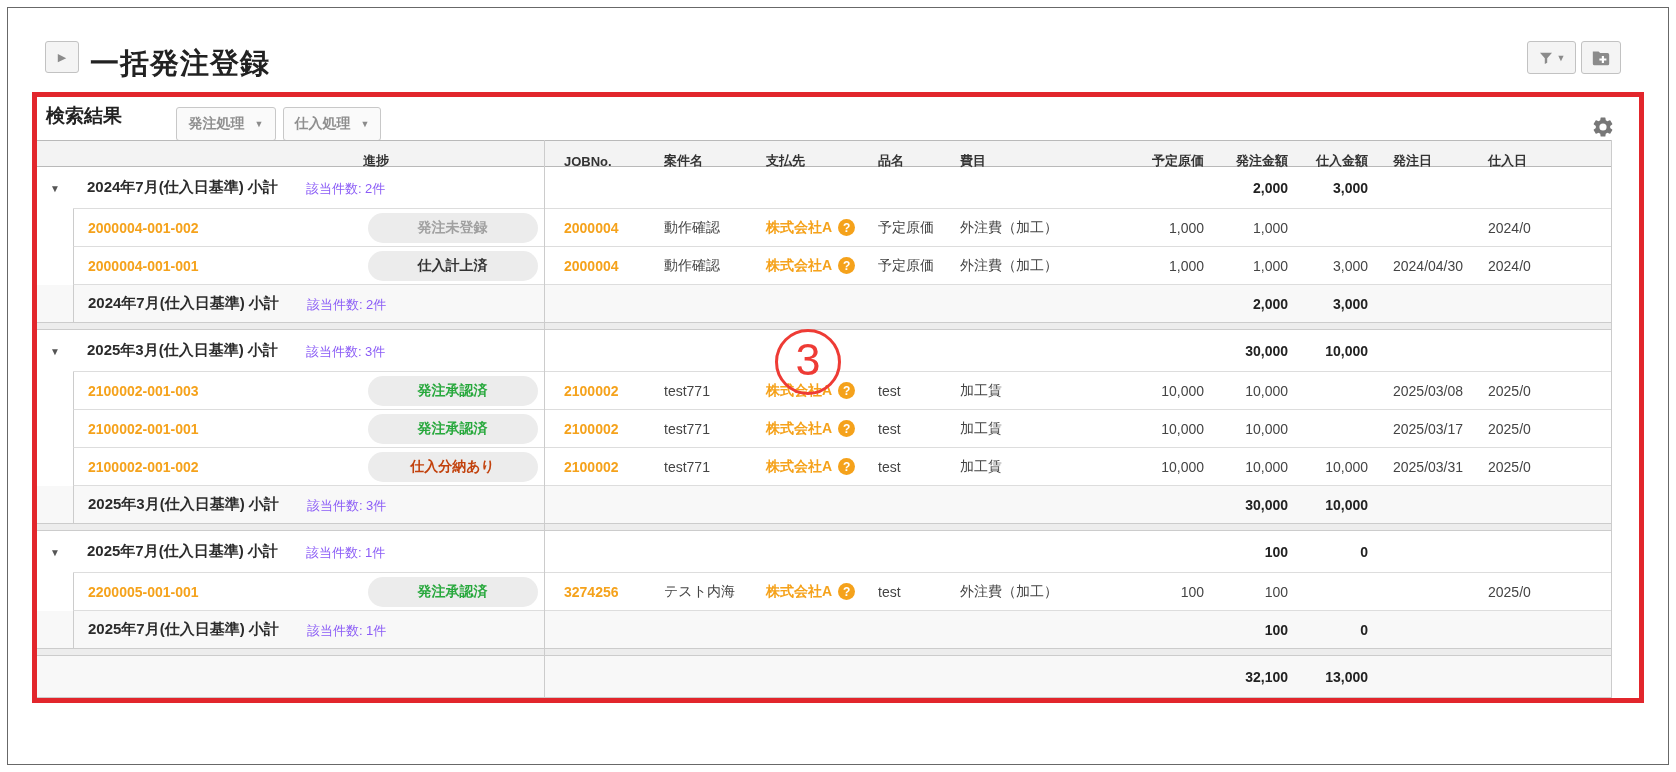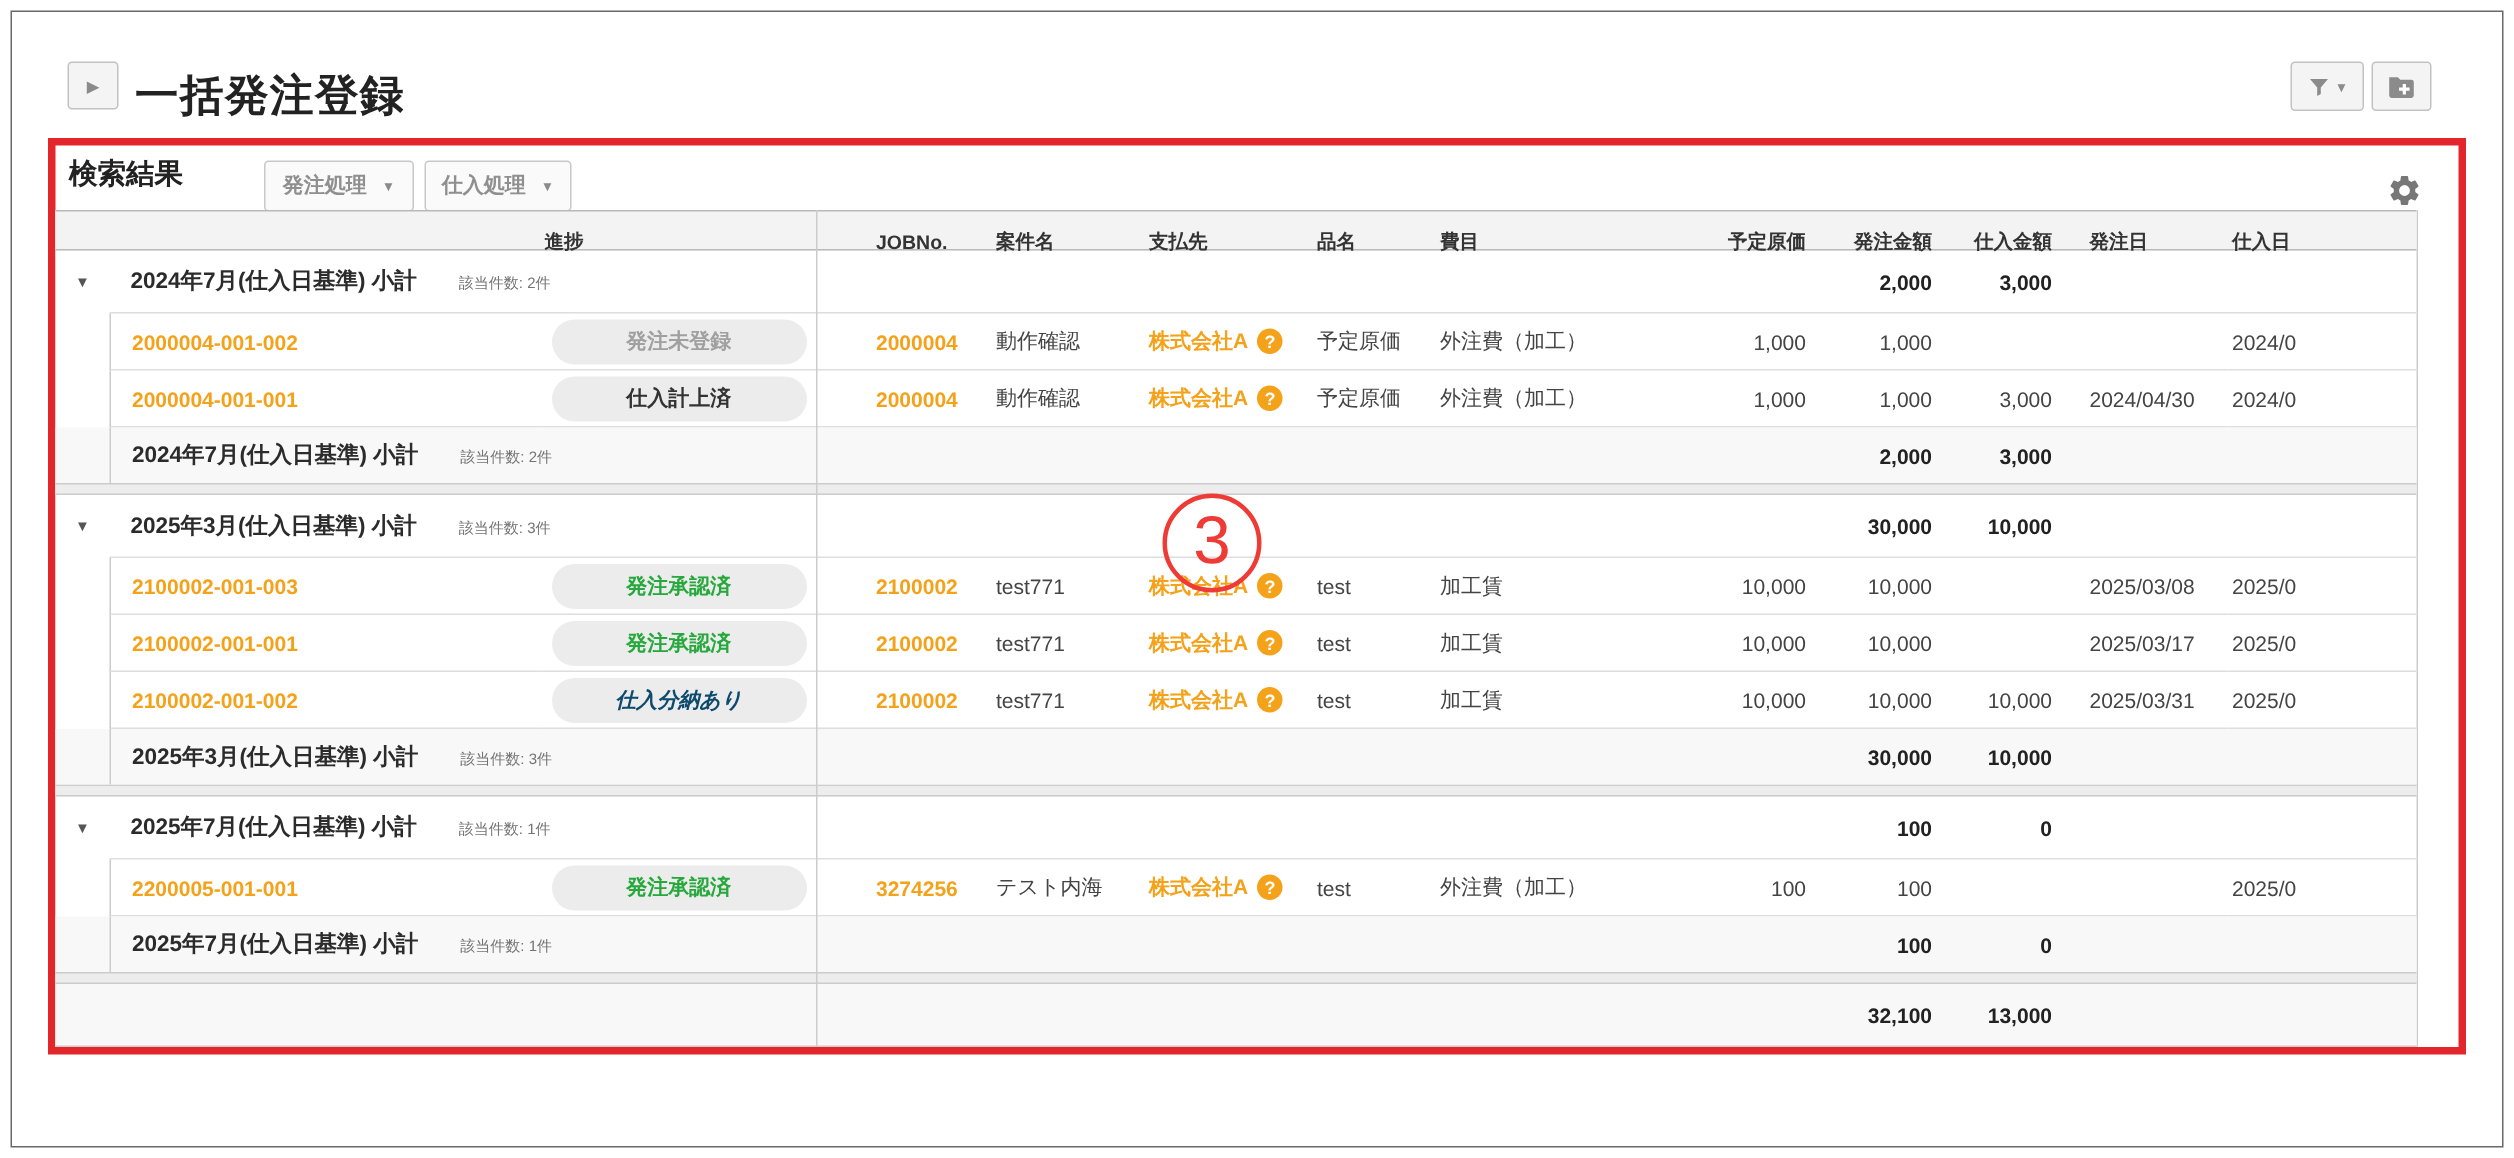--- a/index.html
+++ b/index.html
@@ -36,53 +36,53 @@
   .row { display:grid; position:relative;
     grid-template-columns:36px 288px 183px 112px 102px 112px 82px 132px 128px 84px 80px 109px 126px; }
   .cell { display:flex; align-items:center; font-size:14px; color:#444; white-space:nowrap; overflow:hidden; }
   .num { justify-content:flex-end; padding-right:8px; }
 
   .header-row { height:27px; background:#f3f3f3; border-top:1px solid #b9b9b9; border-bottom:1px solid #b9b9b9; }
   .header-row .cell { font-size:13px; font-weight:bold; color:#333; }
   .c-code { padding-left:14px; }
   .header-row .c-code { padding-left:40px;margin-top:40px; }
   .header-row .c-status { padding-left:2px; }
-  .c-job { padding-left:40px; }
+  .c-job { padding-left:20px; }
   .c-project, .c-payee, .c-item, .c-expense { padding-left:8px; }
   .c-odate { padding-left:17px; }
   .c-pdate { padding-left:3px; }
 
   .group-header { height:42px; }
   .group-header .cell:not(.c-chevron) { border-bottom:1px solid #ddd; }
   .data-row { height:38px; }
   .data-row .cell:not(.c-chevron) { border-bottom:1px solid #ddd; }
   .data-row .c-code, .group-footer .c-grouplabel { border-left:1px solid #ccc; }
   .group-footer { height:37px; background:#f8f8f8; }
   .group-gap { height:8px; background:#ededed; border-top:1px solid #ccc; border-bottom:1px solid #ccc; }
   .grand-row { height:42px; background:#f8f8f8; border-bottom:1px solid #ccc; }
 
   .c-grouplabel { grid-column:2/10; padding-left:14px; display:flex; align-items:center; }
   .group-row .c-order { grid-column:10; } .group-row .c-purchase { grid-column:11; }
   .group-row .c-fill { grid-column:12/14; }
   .glabel { font-size:15px; font-weight:bold; color:#2b2b2b; }
-  .gcount { font-size:10px; color:#737373; margin-left:16px; padding-top:2px;padding-left:12px; }
+  .gcount { font-size:13px; color:#8b5cf6; margin-left:16px; padding-top:2px;padding-left:12px; }
   .strong { font-weight:bold; color:#222; }
 
   .chev { color:#555; font-size:10px; margin-left:13px; cursor:pointer; }
   .link { color:#f5a21b; font-weight:bold; text-decoration:none; cursor:pointer; }
   .payee { color:#f5a21b; font-weight:bold; cursor:pointer; }
   .help { width:17px; height:17px; border-radius:50%; background:#f5a21b; color:#fff; font-size:12px;
     font-weight:bold; display:inline-flex; align-items:center; justify-content:center; margin-left:6px;
     flex:none; cursor:pointer; }
   .pill { width:170px; height:30px; border-radius:15px; background:#ececec; margin:16px auto;
     display:flex; align-items:center; justify-content:center; font-size:14px; font-weight:bold; }
   .st-gray  { color:#a0a0a0; }
   .st-black { color:#333; }
   .st-green { color:#27a83c; }
-  .st-pink  { color:#0c4a6e;font-style:italic; }
+  .st-pink  { color:#c2410c; }
 
   
   .anno-circle { position:absolute; left:775px; top:329px; width:66px; height:66px; border:3px solid #ee3b35;
     border-radius:50%; color:#ee3b35; font-size:45px; display:flex; align-items:center; justify-content:center;
     background:transparent; z-index:5; padding-bottom:4px; }
 </style>
 </head>
 <body>
 
 <div class="screen">

